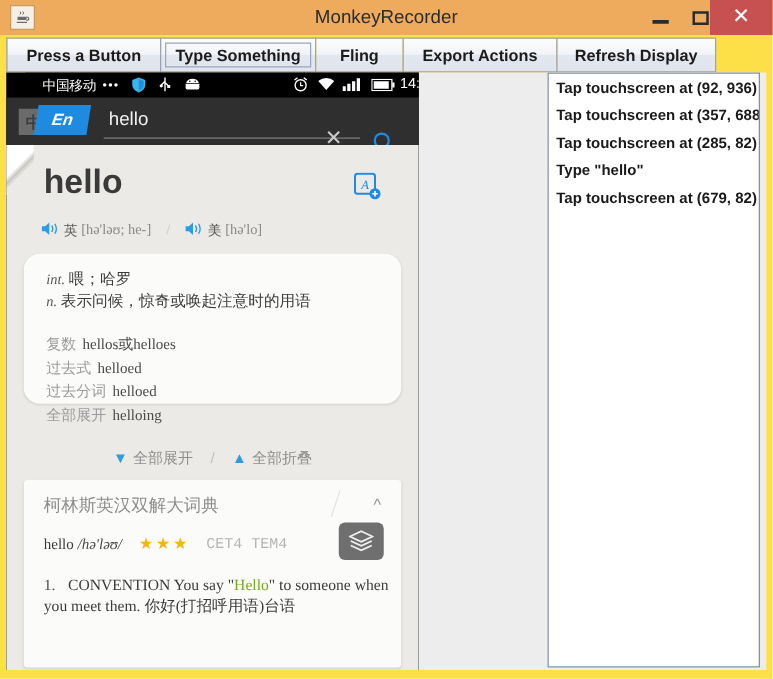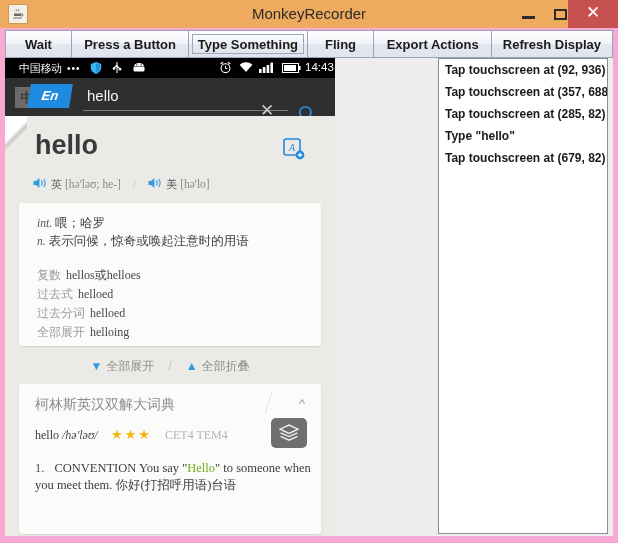--- a/index.html
+++ b/index.html
@@ -13,21 +13,21 @@
     overflow: hidden;
     font-family: "Liberation Sans", sans-serif;
     -webkit-font-smoothing: antialiased;
   }
 
   
   #app-window {
     position: absolute;
     left: 0; top: 0;
     width: 618px; height: 543px;
-    background: #f9a8d4;
+    background: #fde047;
     box-sizing: border-box;
   }
 
   
   #title-bar {
     position: absolute;
     left: 0; top: 0;
     width: 618px; height: 28px;
     background: #eeab5e;
   }
@@ -120,21 +120,21 @@
     position: absolute;
     left: 0; top: 0;
     width: 330px; height: 478px;
     background: #000000;
     overflow: hidden;
   }
 
   
   #status-bar {
     position: absolute;
-    left: 0; top: 0; width: 330px; height: 20px;
+    left: 15px; top: 0; width: 330px; height: 20px;
     background: #000000;
     color: #ffffff;
     font-size: 11px;
     font-family: "Liberation Sans", sans-serif;
   }
   #carrier-name {
     position: absolute; left: 14px; top: 3px;
     font-size: 11px; color: #fafafa;
     letter-spacing: -0.3px;
   }
@@ -233,23 +233,23 @@
     font-family: "Liberation Serif", serif;
   }
   .speaker-icon { flex: none; margin-right: 4px; }
   .ph-label { color: #5a5a5a; margin-right: 3px; font-family:"Liberation Sans",sans-serif; font-size:11px;}
   .ph-text { color: #8a8a8a; }
   .ph-sep { color: #c2c2c2; margin: 0 12px; }
 
   
   #definition-card {
     position: absolute; left: 14px; top: 87px;
-    width: 302px; height: 143px;
+    width: 302px; height: 120px;
     background: #fbfbf9;
-    border-radius: 3px;
+    border-radius: 13px;
     box-shadow: 0 1px 2px rgba(0,0,0,0.10);
   }
   .def-line {
     position: absolute;
     font-size: 12.5px; color: #3c3c3c;
     font-family: "Liberation Serif", serif;
   }
   .def-pos { color: #555; font-style: italic; margin-right: 3px; font-size:11.5px;}
   .inflect-line {
     position: absolute;
@@ -300,21 +300,21 @@
     font-family: "Liberation Serif", serif;
   }
   #collins-word .ipa { font-style: italic; color:#4a4a4a; margin-left:3px;margin-top:28px;}
   #collins-stars {
     position: absolute; left: 92px; top: 43px;
     color: #f5b50a; font-size: 13px; letter-spacing: 2px;
   }
   #collins-tags {
     position: absolute; left: 146px; top: 44px;
     font-size: 12px; color: #b4b4b4;
-    font-family: Liberation Serif, serif;
+    font-family: Liberation Mono, monospace;
     text-align: right;
   }
   #collins-layers-btn {
     position: absolute; right: 14px; top: 34px;
     width: 36px; height: 30px;
     background: #6f6f6f;
     border-radius: 5px;
     display: flex; align-items: center; justify-content: center;
   }
   #collins-sense-1 {
@@ -367,23 +367,20 @@
     </div>
     <div class="win-btn" id="btn-maximize">
       <div class="glyph"></div>
     </div>
     <div class="win-btn" id="btn-close">
       <div class="glyph">✕</div>
     </div>
   </div>
 
   <div id="toolbar">
-      <div class="tool-btn" style="width: 69px;">
-        <span class="lbl">Wait</span>
-      </div>
       <div class="tool-btn" style="width: 123px;">
         <span class="lbl">Press a Button</span>
       </div>
       <div class="tool-btn selected" style="width: 124px;">
         <div class="focus-ring"></div>
         <span class="lbl">Type Something</span>
       </div>
       <div class="tool-btn" style="width: 70px;">
         <span class="lbl">Fling</span>
       </div>

